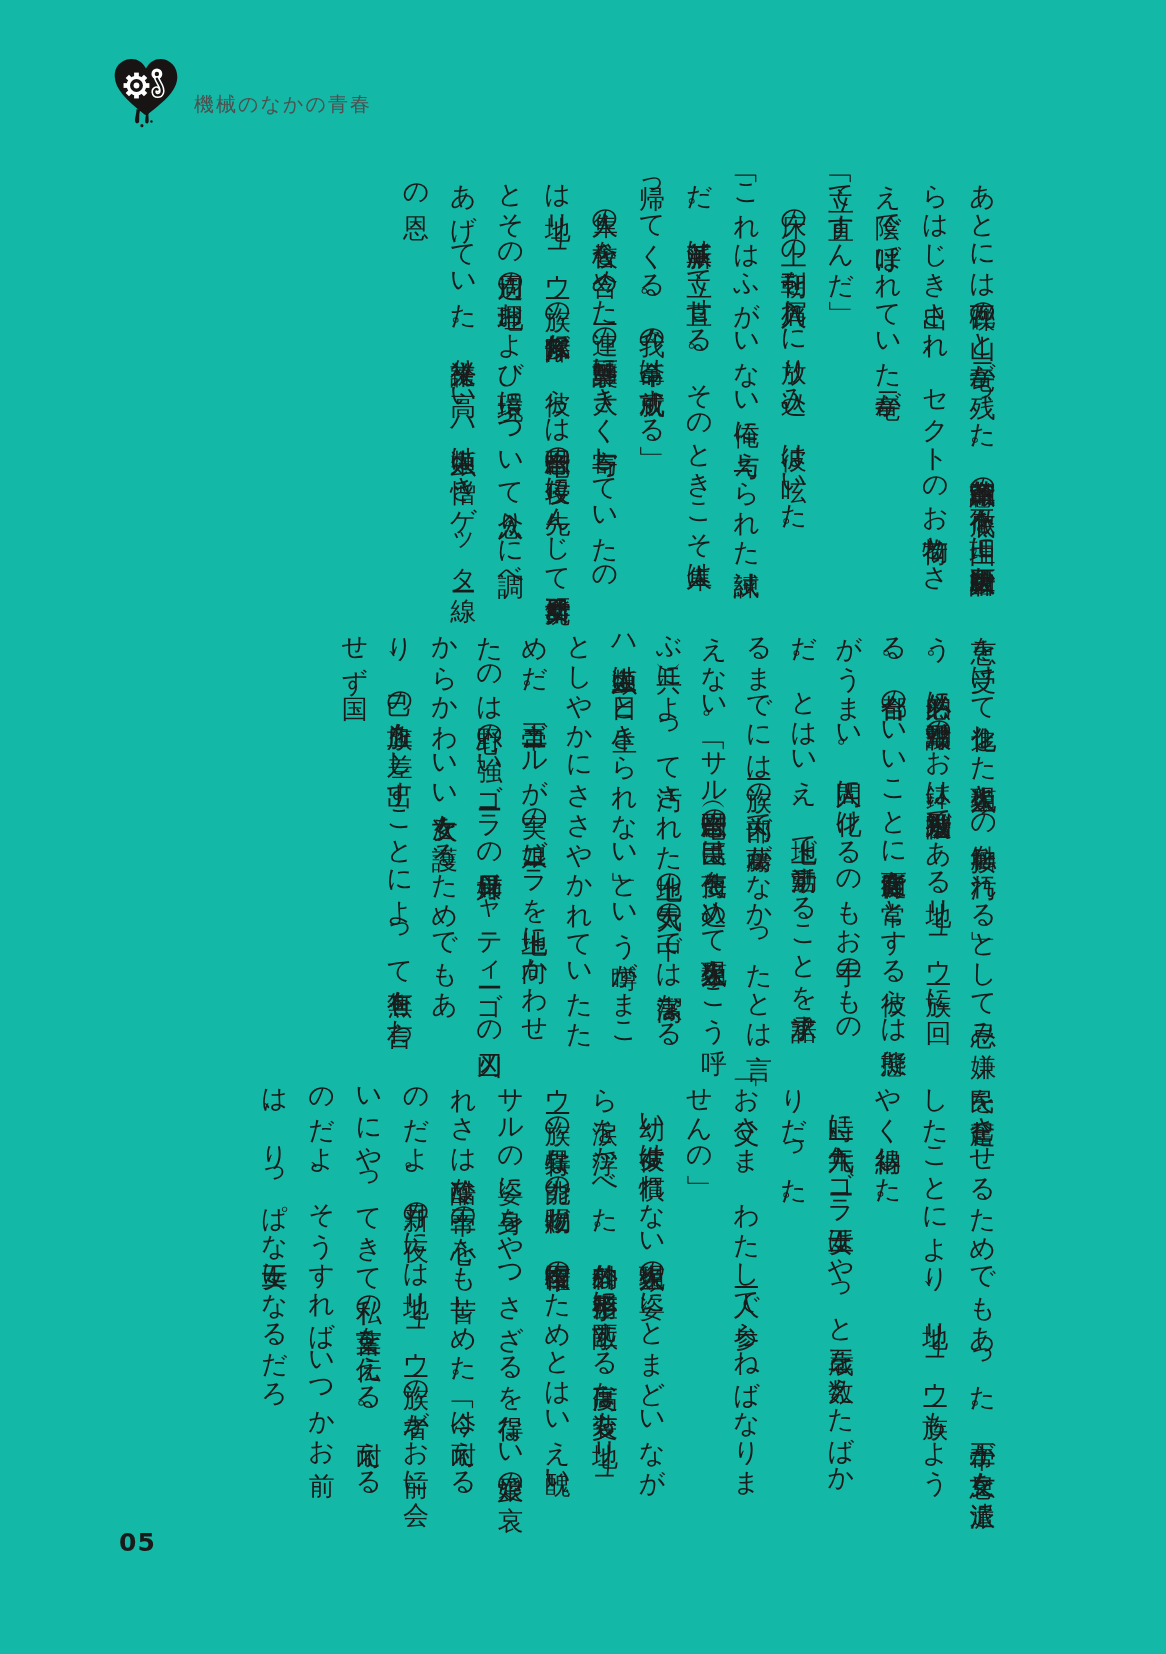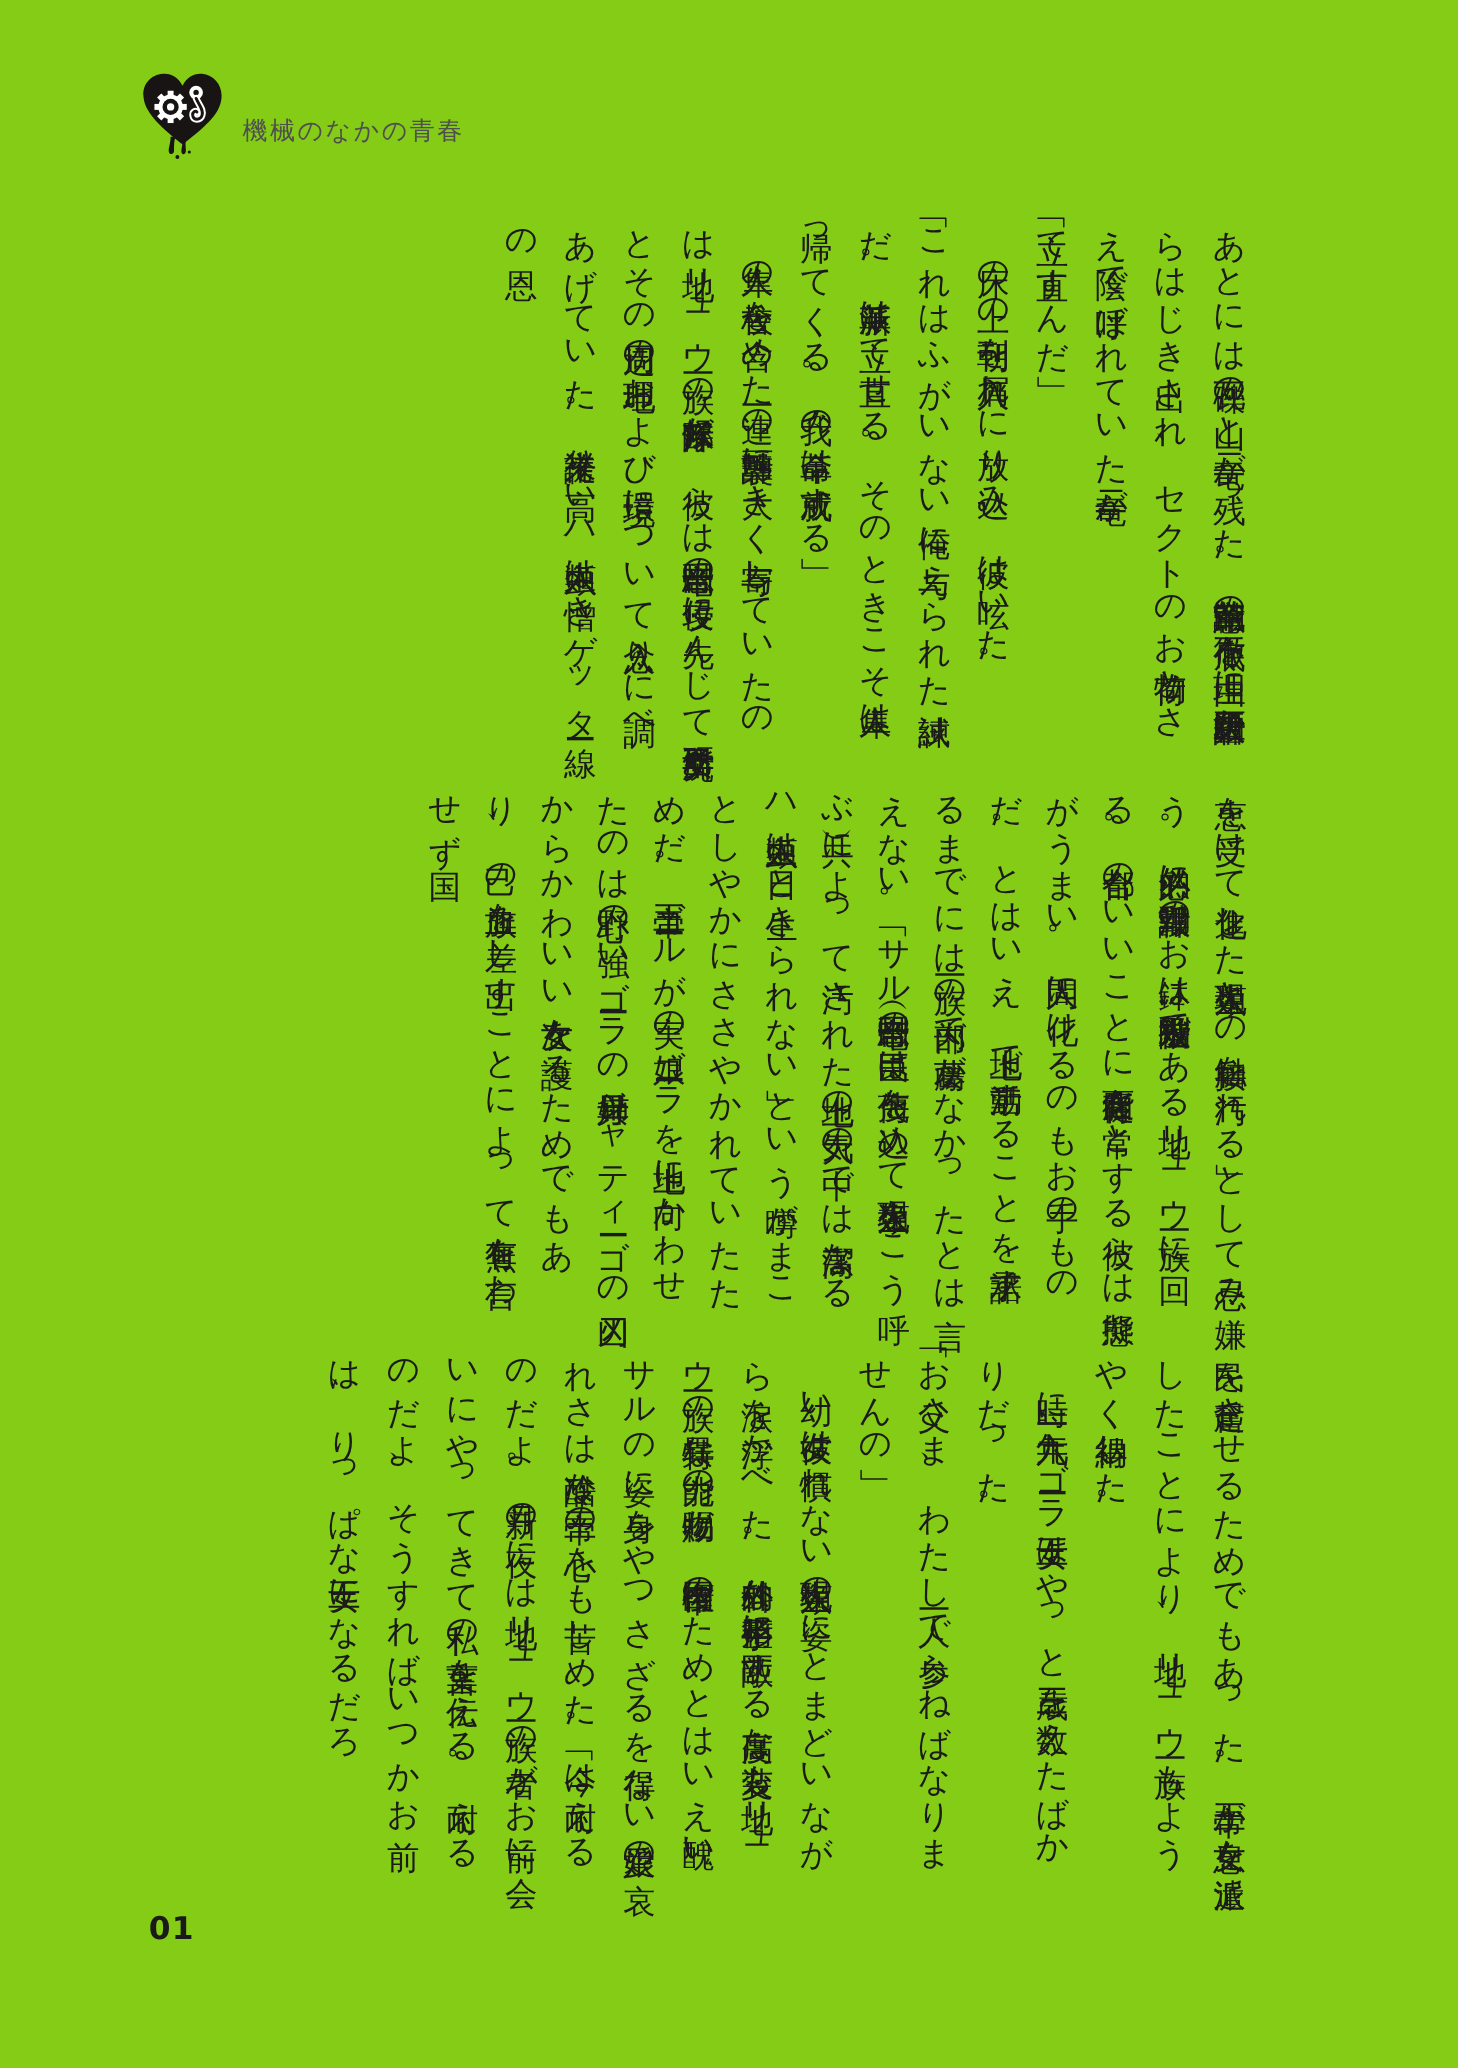--- a/index.html
+++ b/index.html
@@ -1,20 +1,20 @@
 <!DOCTYPE html>
 <html lang="ja"><head>
 <meta charset="utf-8">
 <style>
   html, body { margin: 0; padding: 0; background: #ffffff; }
   .page {
     position: relative;
     width: 1166px;
     height: 1654px;
-    background: #84cc16;
+    background: #14b8a6;
     overflow: hidden;
     font-family: "DejaVu Serif", "Liberation Serif", serif;
   }
   
   .page-header {
     position: absolute;
     left: 112px;
     top: 56px;
     display: flex;
     align-items: flex-end;
@@ -117,15 +117,15 @@
         </div>
         <div class="band band-3">
           <p>民を奮起させるためでもあった。帝王が息女を派遣したことにより、地リュウ一族もようやく納得した。</p>
           <p class="indent">時に一九六一年、ゴーラ王女はやっと三歳を数えたばかりだった。</p>
           <p>「お父さま、わたし一人で参らねばなりませんの」</p>
           <p class="indent">幼い彼女は慣れない現生人類の姿にとまどいながら涙を浮かべた。外科的な整形手術に匹敵する高度な変装も地リュウ一族の特異な能力の賜物だ。帝国復権のためとはいえ醜いサルの姿に身をやつさざるを得ない愛娘の哀れさは冷酷な帝王の心をも苦しめた。「今は耐えるのだよ。新月の夜には地リュウ一族の者がお前に会いにやってきて私の言葉を伝える。耐えるのだよ、そうすればいつかお前は、りっぱな女王になるだろ</p>
         </div>
       </div>
   </main>
 
-  <div class="page-number">01</div>
+  <div class="page-number">05</div>
 
 </div>
 
 </body></html>

